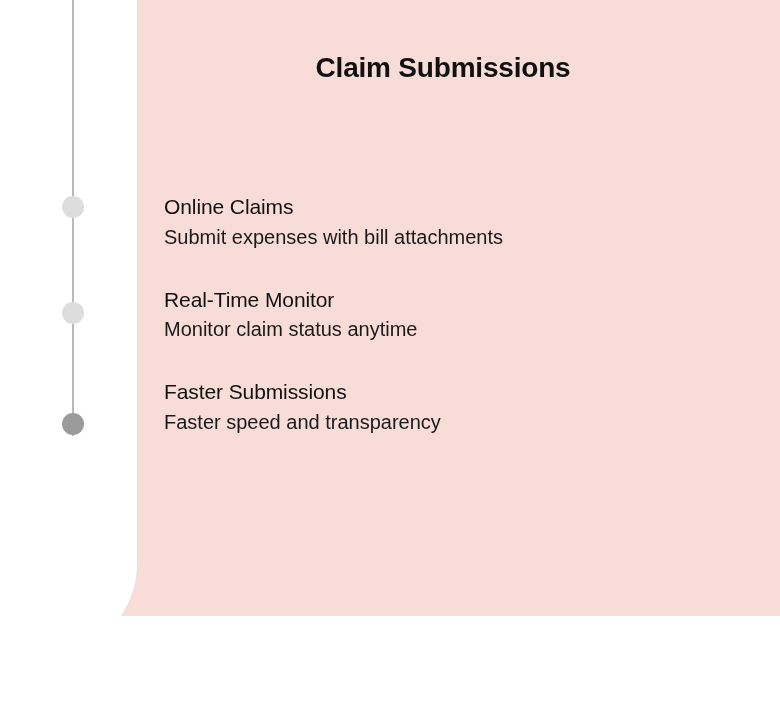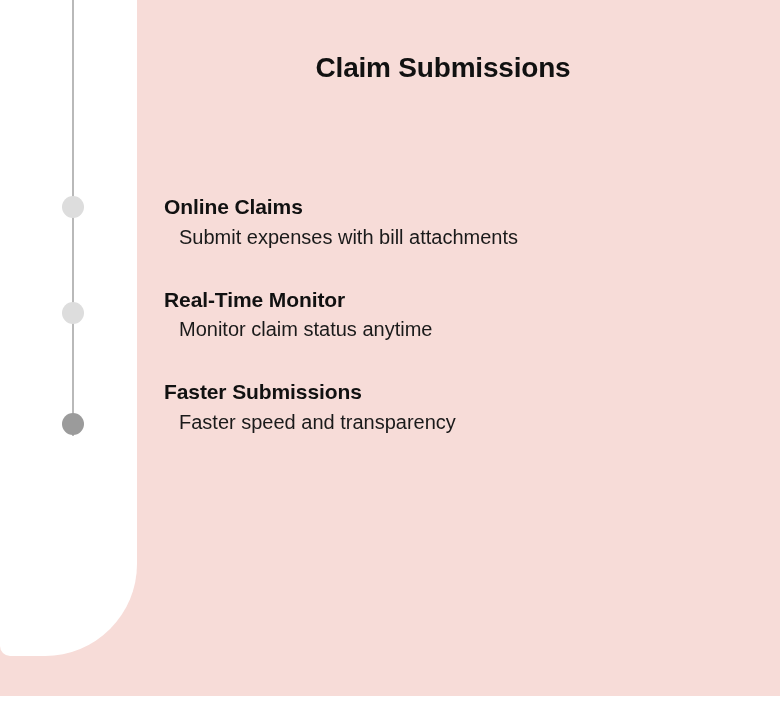--- a/index.html
+++ b/index.html
@@ -9,21 +9,21 @@
   body {
     width: 780px;
     height: 728px;
     background: #ffffff;
     font-family: "Liberation Sans", sans-serif;
     overflow: hidden;
   }
   #stage {
     position: relative;
     width: 780px;
-    height: 696px;
+    height: 616px;
     background: #ffffff;
     overflow: hidden;
   }
 
   
   .panel-lower {
     position: absolute;
     left: 0;
     top: 560px;
     width: 780px;
@@ -87,32 +87,31 @@
   .items {
     position: absolute;
     left: 164px;
     top: 193px;
     width: 560px;
   }
   .item { margin-bottom: 34px; }
   .item:last-child { margin-bottom: 0; }
   .item-title {
     font-size: 21px;
-    font-weight: bold;
+    font-weight: normal;
     color: #111111;
     line-height: 1.32;
     letter-spacing: -0.1px;
   }
   .item-desc {
     font-size: 20px;
     font-weight: normal;
     color: #1a1a1a;
     line-height: 1.45;
     margin-top: 2px;
-    margin-left: 15px;
   }
 </style>
 </head>
 <body>
 
 <div id="stage">
 
   <div class="panel-lower"></div>
   <div class="panel-main"></div>
   <div class="white-notch"></div>

